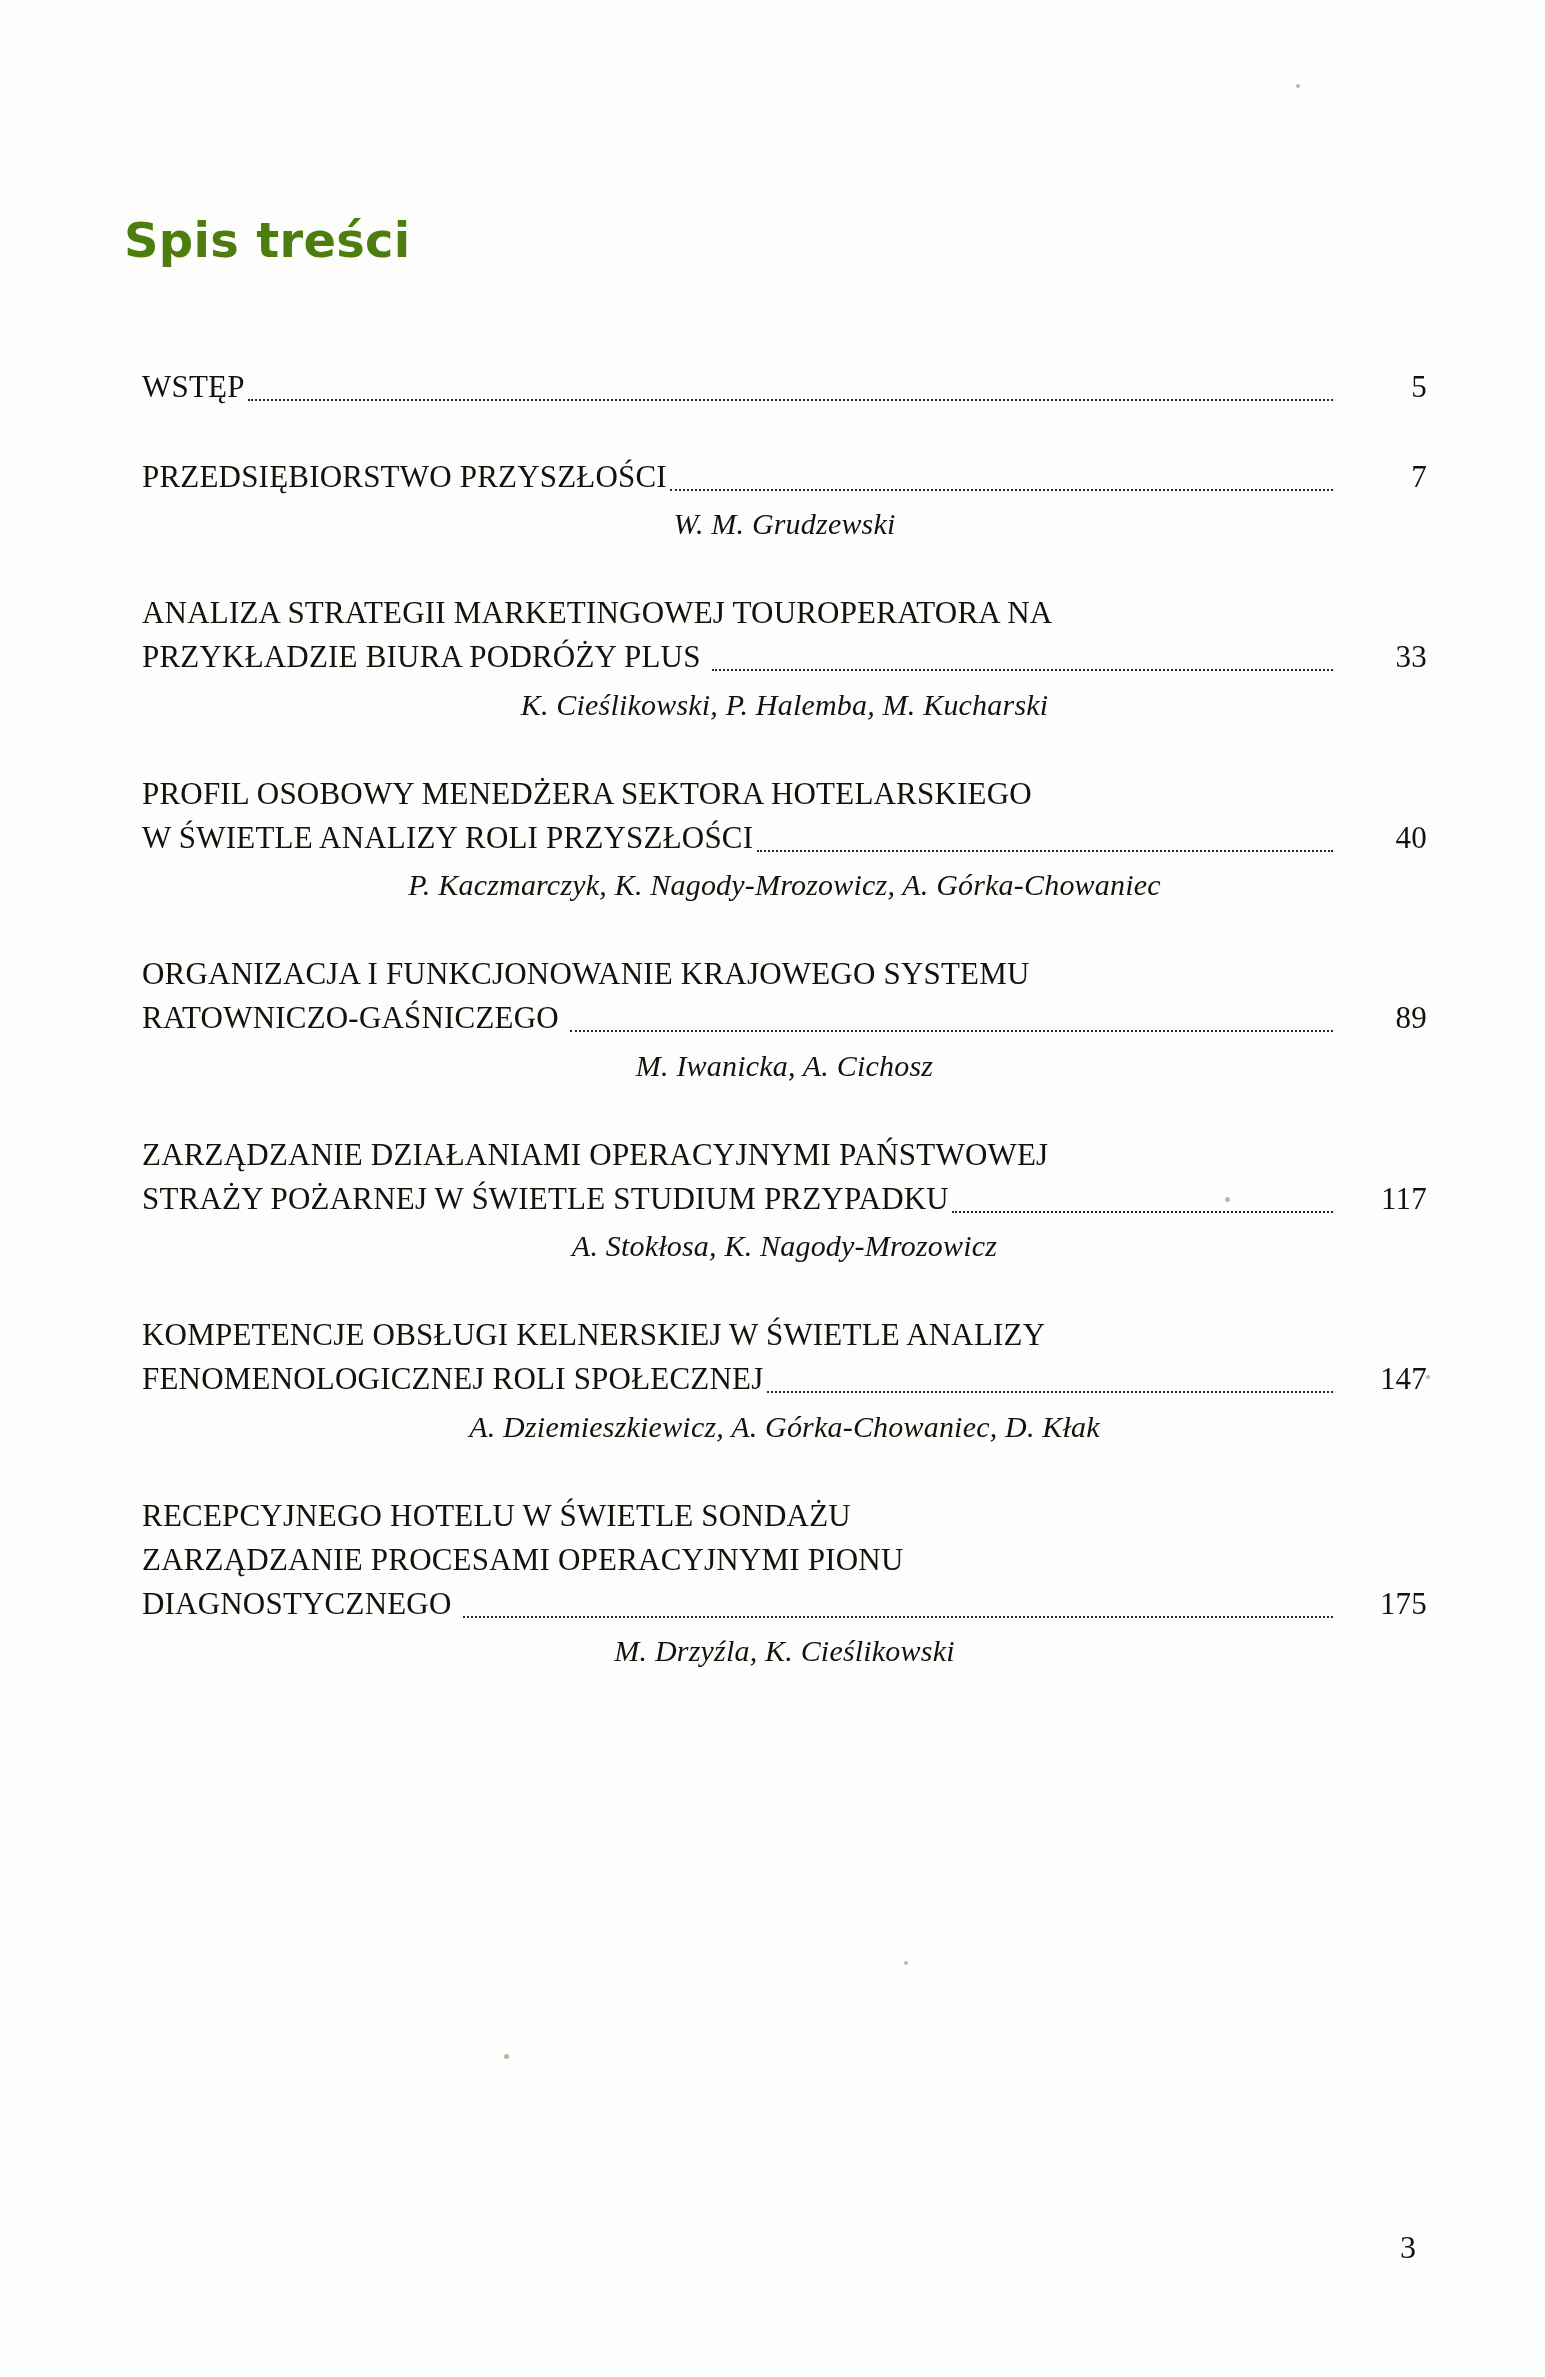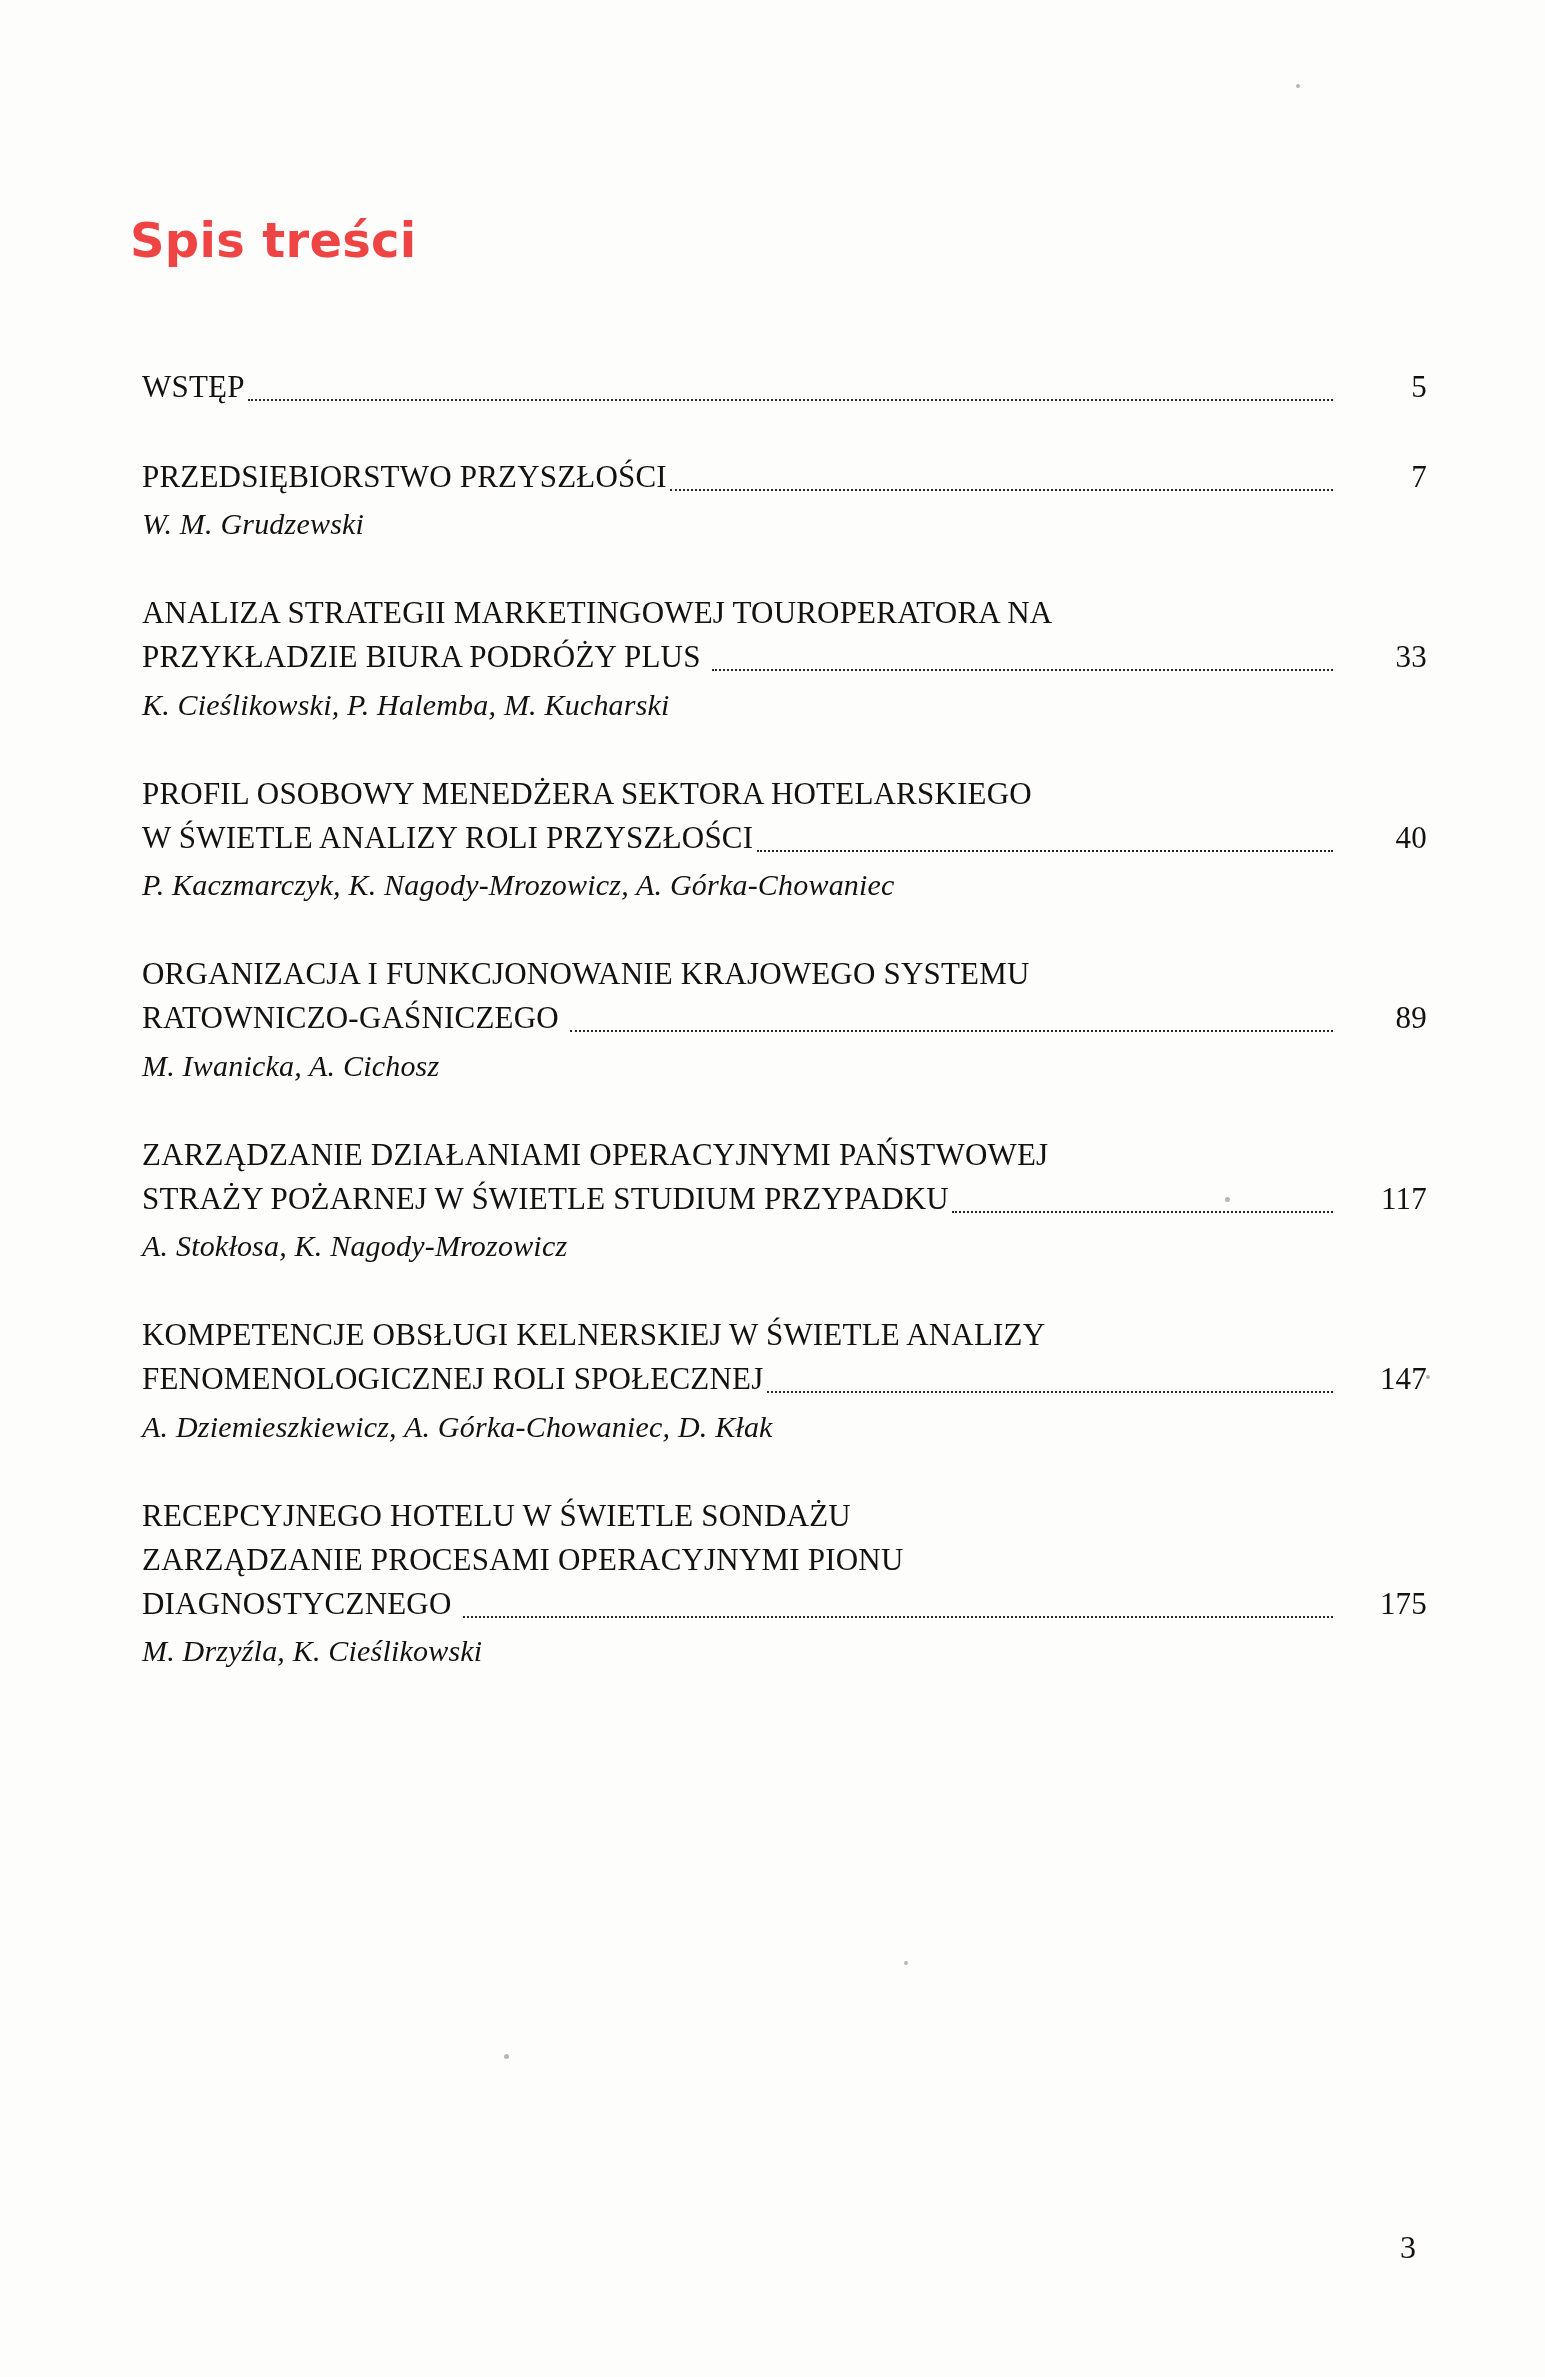--- a/index.html
+++ b/index.html
@@ -20,22 +20,22 @@
     position: absolute;
     left: 122px;
     top: 212px;
     width: 1305px;
   }
   .toc-title {
     font-family: "DejaVu Sans", sans-serif;
     font-weight: bold;
     font-size: 48px;
     letter-spacing: 0.3px;
-    color: #ef4444;
-    margin: 0 0 97px 8px;
+    color: #4d7c0f;
+    margin: 0 0 97px 2px;
   }
   .entry {
     margin-bottom: 46px;
     margin-left: 20px;
   }
   .line {
     display: flex;
     align-items: flex-end;
     width: 100%;
     font-size: 31px;
@@ -68,20 +68,21 @@
     white-space: pre;
   }
   .line.no-leader .leader::after { display: none; }
   .line.no-leader .pageno { opacity: 0; }
   .authors {
     font-style: italic;
     font-size: 30px;
     line-height: 1.4;
     margin-top: 4.4px;
     letter-spacing: 0.2px;
+    text-align: center;
   }
   .folio {
     position: absolute;
     right: 129px;
     bottom: 111px;
     font-size: 32px;
     font-family: "Liberation Serif", serif;
   }
   .speck {
     position: absolute;

